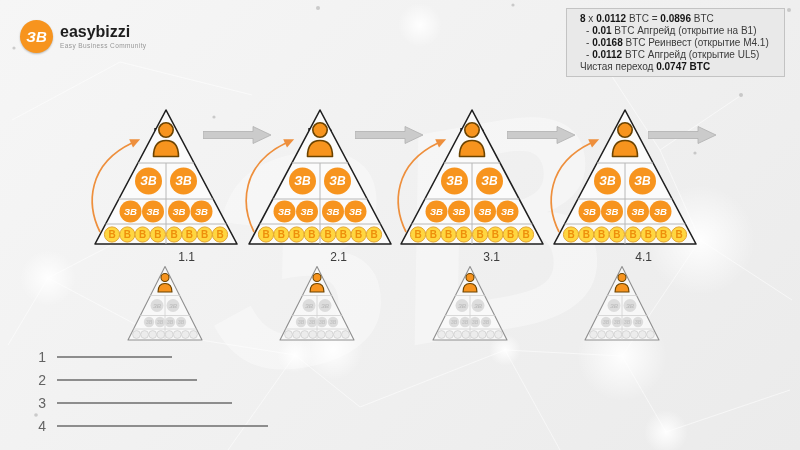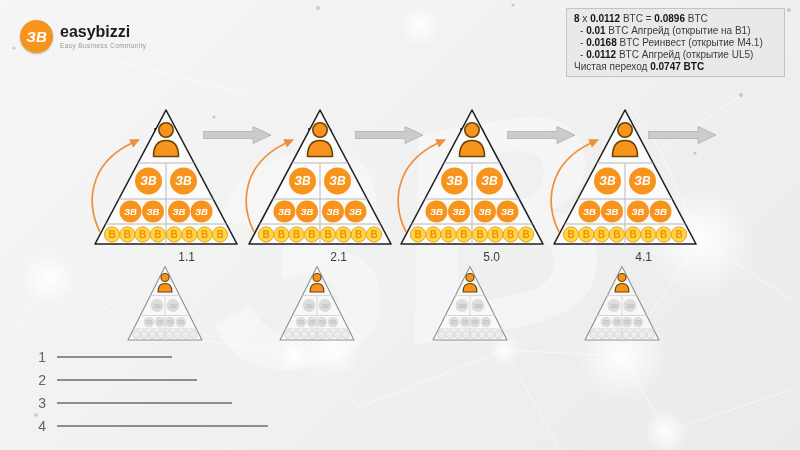--- a/index.html
+++ b/index.html
@@ -16,21 +16,21 @@
   .brand{left:20px;top:20px;display:flex;align-items:center;gap:7px;}
   .brand-circle{width:33px;height:33px;border-radius:50%;background:#F7941E;
     display:flex;align-items:center;justify-content:center;
     color:#fff;font-weight:bold;font-style:italic;font-size:15px;
     box-shadow:0 1px 2px rgba(0,0,0,.25);}
   .brand-name{font-size:16px;font-weight:bold;color:#1d1d1d;line-height:1;}
   .brand-tagline{font-size:6.5px;color:#979797;letter-spacing:.4px;margin-top:2px;}
 
   
   .sumbox{left:566px;top:8px;width:219px;background:#e9e9e9;
-    border:1px solid #c3c3c3;padding:4px 7px 3px 7px;
+    border:1px solid #c3c3c3;padding:4px 7px 3px 13px;
     font-size:10px;line-height:11.9px;color:#3b3b3b;}
   .sumbox b{color:#161616;}
   .sumrow{white-space:nowrap;}
   .sumrow.indent{padding-left:6px;}
 
   
   .mlabel{position:absolute;z-index:2;width:70px;text-align:center;
     font-size:19px;color:#141414;margin-top:37px;}
   .slabel{position:absolute;z-index:2;width:60px;text-align:right;
     font-size:12px;color:#3d3d3d;}
@@ -264,21 +264,21 @@
     </svg>
   <svg class="fg" style="left:507px;top:125px" width="70" height="20" viewBox="0 0 70 20">
       <use href="#flow-arrow"></use>
     </svg>
   <svg class="fg" style="left:648px;top:125px" width="70" height="20" viewBox="0 0 70 20">
       <use href="#flow-arrow"></use>
     </svg>
 
   <div class="slabel" style="left:135px;top:250px">1.1</div>
   <div class="slabel" style="left:287px;top:250px">2.1</div>
-  <div class="slabel" style="left:440px;top:250px">5.0</div>
+  <div class="slabel" style="left:440px;top:250px">3.1</div>
   <div class="slabel" style="left:592px;top:250px">4.1</div>
 
   <svg class="fg" style="left:125px;top:264px" width="80" height="78" viewBox="0 0 80 78">
       <use href="#small-pyr"></use>
     </svg>
   <svg class="fg" style="left:277px;top:264px" width="80" height="78" viewBox="0 0 80 78">
       <use href="#small-pyr"></use>
     </svg>
   <svg class="fg" style="left:430px;top:264px" width="80" height="78" viewBox="0 0 80 78">
       <use href="#small-pyr"></use>

